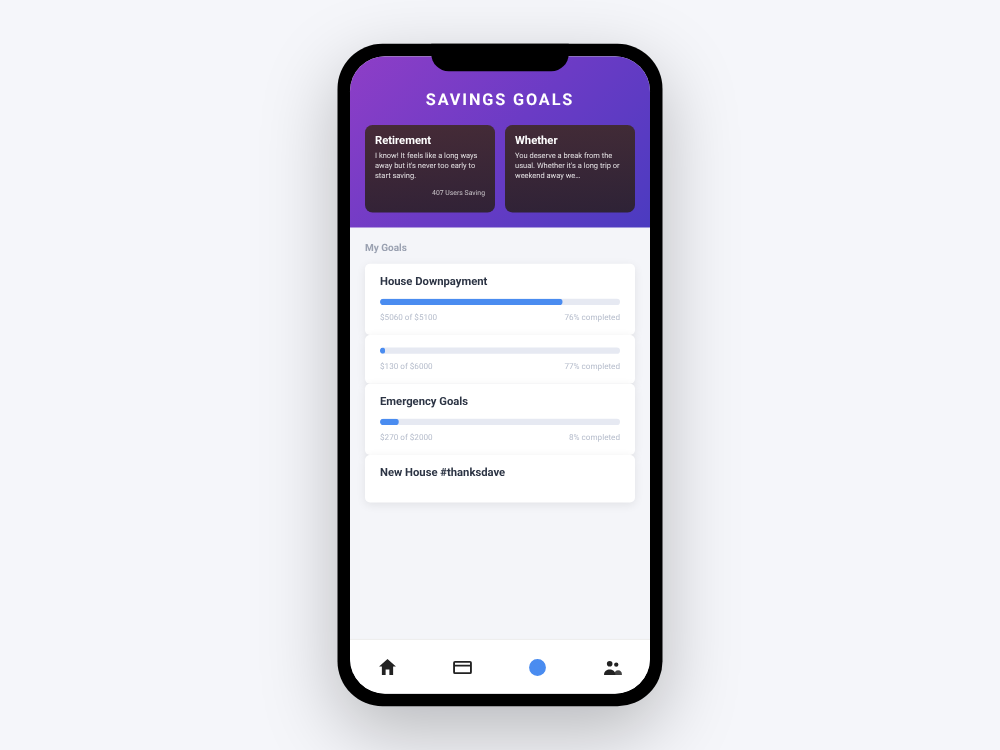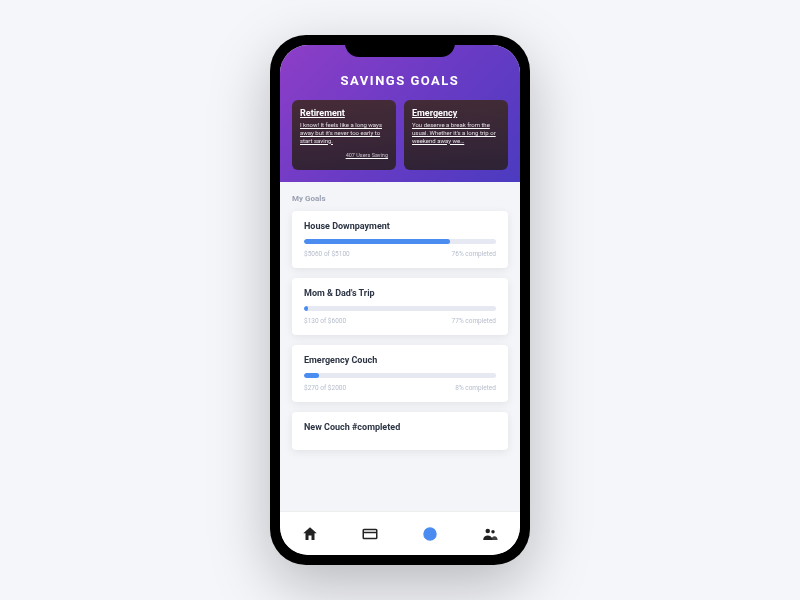--- a/index.html
+++ b/index.html
@@ -3,27 +3,27 @@
 <meta charset="utf-8">
 <style>
 *{margin:0;padding:0;box-sizing:border-box;font-family:-apple-system,BlinkMacSystemFont,'Segoe UI',Roboto,sans-serif;}
 body{background:#f5f6fa;width:800px;height:600px;display:flex;align-items:center;justify-content:center;}
 .phone-frame{width:260px;height:530px;background:#000;border-radius:36px;padding:10px;position:relative;box-shadow:0 20px 60px rgba(0,0,0,0.25);}
 .notch{position:absolute;top:0;left:50%;transform:translateX(-50%);width:110px;height:22px;background:#000;border-radius:0 0 14px 14px;z-index:10;}
 .screen{width:100%;height:100%;background:#f4f5f9;border-radius:28px;overflow:hidden;position:relative;display:flex;flex-direction:column;justify-content:space-between;}
 .header{background:linear-gradient(135deg,#8e3ec7 0%,#6b3bc5 50%,#4b3bc0 100%);padding:28px 12px 12px;color:#fff;}
 .page-title{text-align:center;font-size:13px;font-weight:700;letter-spacing:1.5px;margin-bottom:12px;}
 .cards-row{display:flex;gap:8px;}
-.suggestion-card{flex:1;min-width:0;background:linear-gradient(180deg,rgba(60,40,30,0.85),rgba(40,30,30,0.85));border-radius:6px;padding:8px 8px 12px;position:relative;text-decoration:underline;}
+.suggestion-card{flex:1;min-width:0;background:linear-gradient(180deg,rgba(60,40,30,0.85),rgba(40,30,30,0.85));border-radius:6px;padding:8px 8px 12px;position:relative;}
 .sugg-title{font-size:9px;font-weight:700;color:#fff;margin-bottom:3px;}
 .sugg-desc{font-size:6px;color:rgba(255,255,255,0.85);line-height:1.3;}
 .sugg-stats{font-size:5.5px;color:rgba(255,255,255,0.7);text-align:right;margin-top:8px;}
 .content{flex:1;padding:12px 12px 0;overflow:hidden;}
 .section-label{font-size:8px;color:#9aa1b1;margin-bottom:8px;font-weight:bold;}
-.goal-card{background:#fff;border-radius:4px;padding:10px 12px;margin-bottom:10px;box-shadow:0 2px 8px rgba(0,0,0,0.08);}
+.goal-card{background:#fff;border-radius:4px;padding:10px 12px;box-shadow:0 2px 8px rgba(0,0,0,0.08);}
 .goal-title{font-size:9px;font-weight:700;color:#2c3444;margin-bottom:8px;}
 .progress-track{width:100%;height:5px;background:#e6e9f2;border-radius:3px;overflow:hidden;margin-bottom:6px;}
 .progress-fill{height:100%;background:#4a8cf0;border-radius:3px;}
 .goal-stats{display:flex;justify-content:space-between;font-size:6.5px;color:#b5bccb;}
 .tabbar{height:44px;background:#fff;border-top:1px solid #eee;display:flex;align-items:center;justify-content:space-around;border-radius:0 0 28px 28px;}
 .tab-icon{width:18px;height:18px;display:flex;align-items:center;justify-content:center;}
 .tab-icon svg{width:18px;height:18px;}
 .tab-icon.active svg{stroke:#4a8cf0;fill:#4a8cf0;}
 </style>
 </head>
@@ -35,64 +35,63 @@
 
     <div class="header">
       <div class="page-title">SAVINGS GOALS</div>
       <div class="cards-row">
         <div class="suggestion-card">
           <div class="sugg-title">Retirement</div>
           <div class="sugg-desc">I know! It feels like a long ways away but it's never too early to start saving.</div>
           <div class="sugg-stats">407 Users Saving</div>
         </div>
         <div class="suggestion-card">
-          <div class="sugg-title">Emergency</div>
+          <div class="sugg-title">Whether</div>
           <div class="sugg-desc">You deserve a break from the usual. Whether it's a long trip or weekend away we…</div>
         </div>
       </div>
     </div>
 
     <div class="content">
       <div class="section-label">My Goals</div>
 
       <div class="goal-card">
         <div class="goal-title">House Downpayment</div>
         <div class="progress-track">
             <div class="progress-fill" style="width:76%"></div>
           </div>
         <div class="goal-stats">
           <span><span>$5060</span> of <span>$5100</span></span>
           <span>76% completed</span>
         </div>
       </div>
 
       <div class="goal-card">
-        <div class="goal-title">Mom &amp; Dad's Trip</div>
         <div class="progress-track">
             <div class="progress-fill" style="width:2%"></div>
           </div>
         <div class="goal-stats">
           <span><span>$130</span> of <span>$6000</span></span>
           <span>77% completed</span>
         </div>
       </div>
 
       <div class="goal-card">
-        <div class="goal-title">Emergency Couch</div>
+        <div class="goal-title">Emergency Goals</div>
         <div class="progress-track">
             <div class="progress-fill" style="width:8%"></div>
           </div>
         <div class="goal-stats">
           <span><span>$270</span> of <span>$2000</span></span>
           <span>8% completed</span>
         </div>
       </div>
 
       <div class="goal-card">
-        <div class="goal-title">New Couch #completed</div>
+        <div class="goal-title">New House #thanksdave</div>
       </div>
     </div>
 
     <div class="tabbar">
       <div class="tab-icon">
         <svg viewBox="0 0 24 24" fill="#222" stroke="none">
             <path d="M12 3l9 8h-3v9h-4v-6h-4v6H6v-9H3l9-8z"></path>
           </svg>
       </div>
       <div class="tab-icon">

